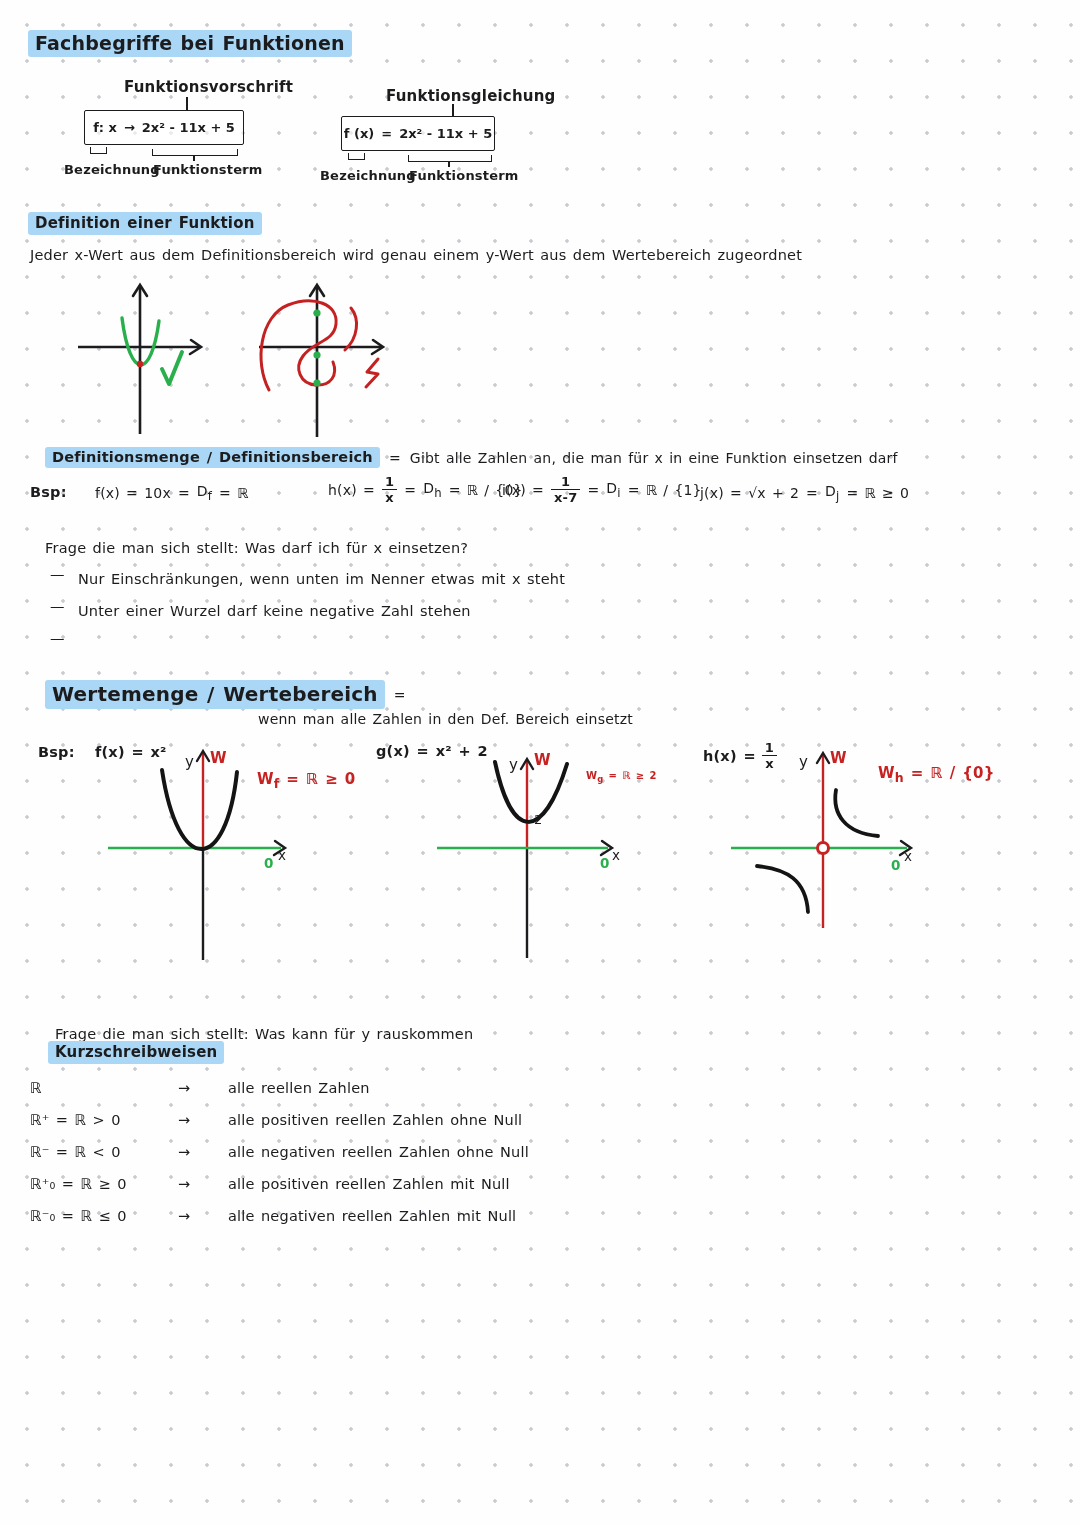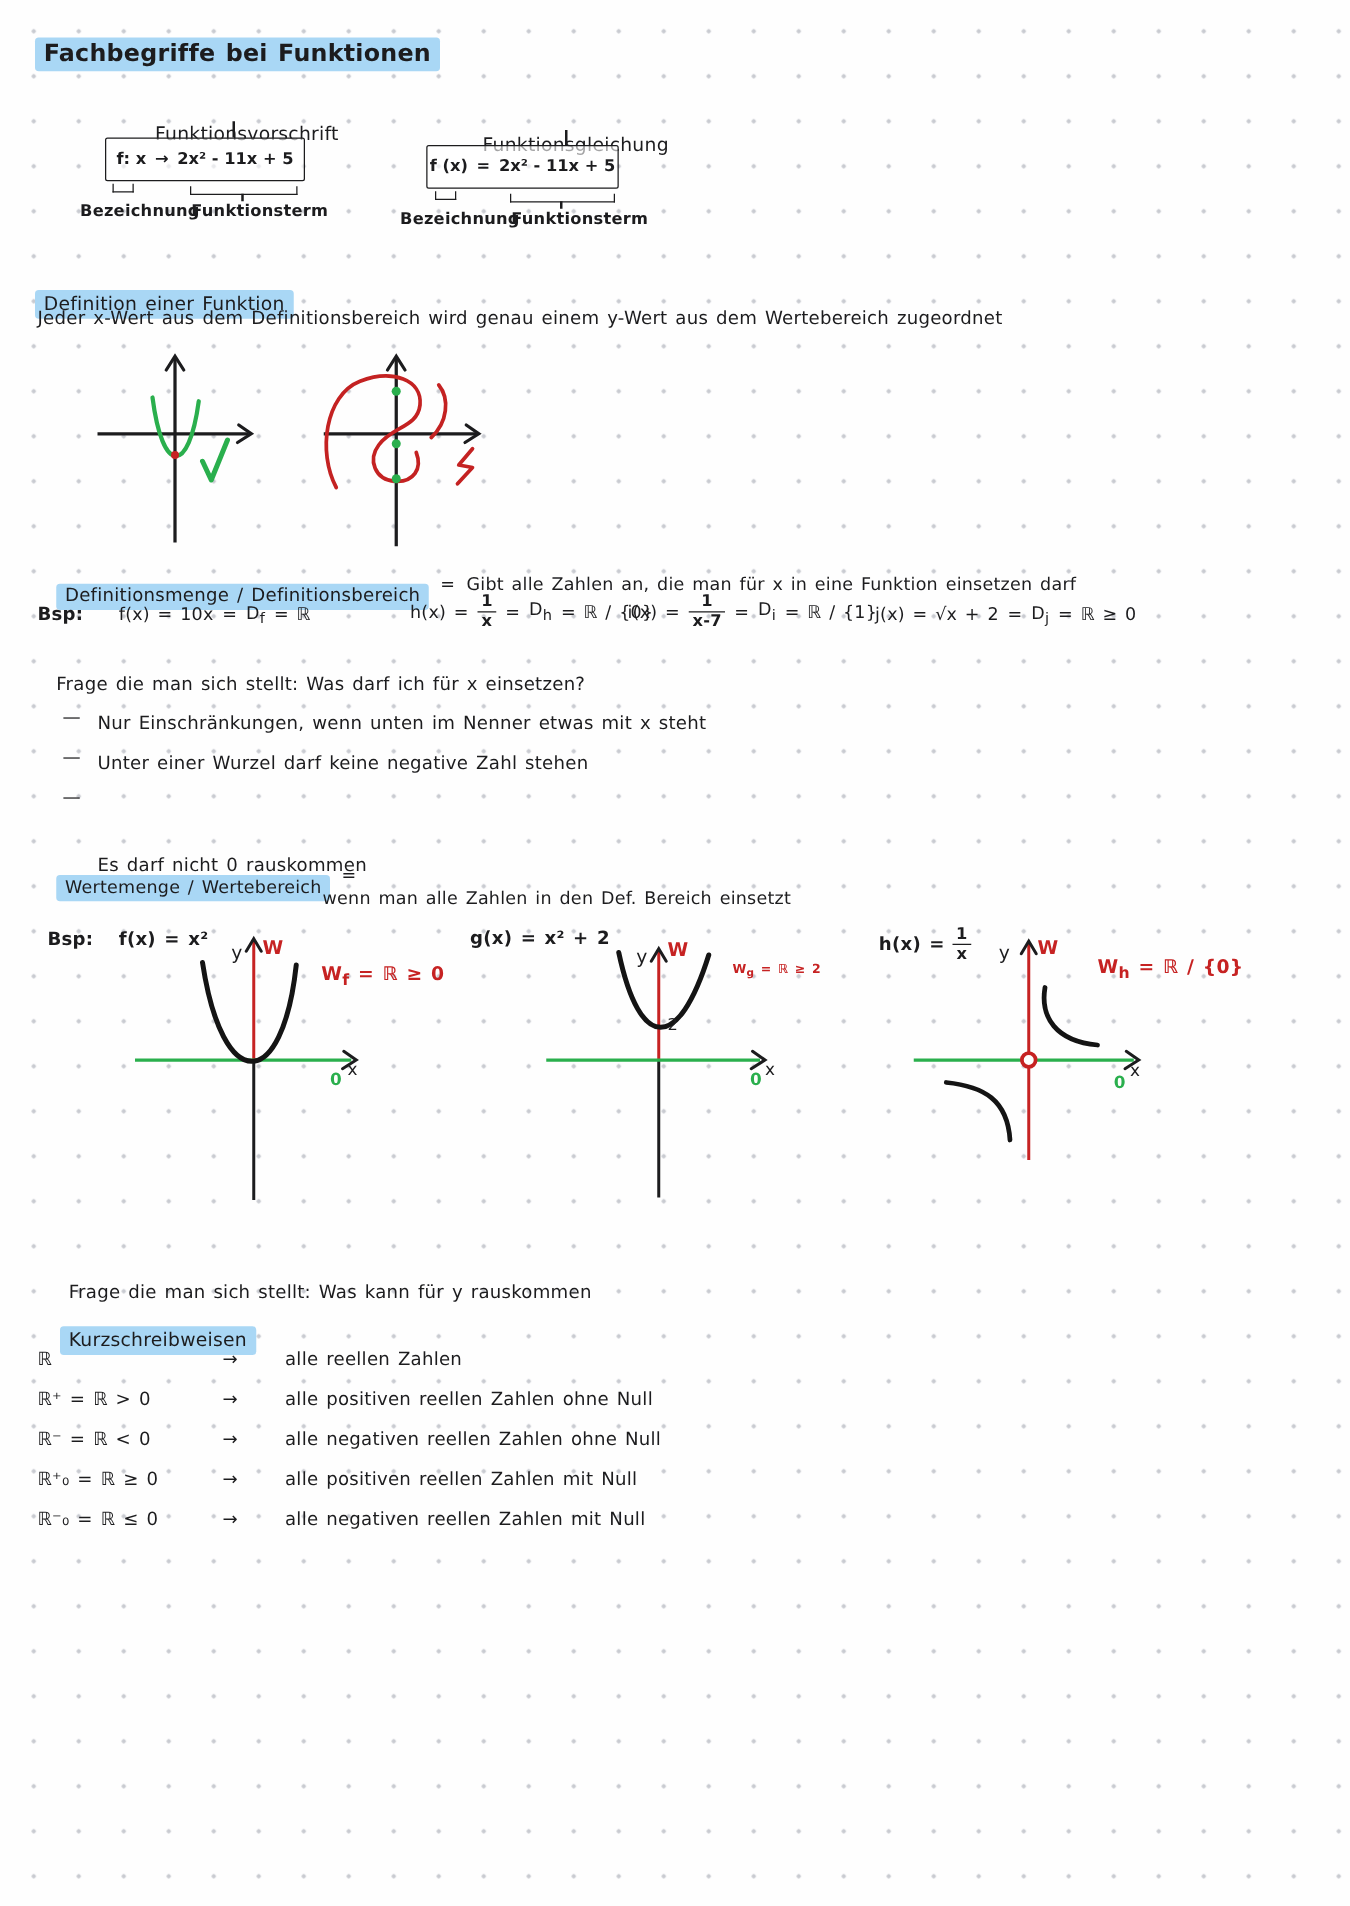--- a/index.html
+++ b/index.html
@@ -11,21 +11,21 @@
     background-size:36px 36px;
     background-position:9px 7px;
     font-family:"DejaVu Sans",sans-serif;
     color:#1c1c1e;
     overflow:hidden;
   }
   .abs{position:absolute;}
   .hw{letter-spacing:.2px;word-spacing:1.5px;white-space:nowrap;}
   .hl{background:#a9d7f5;border-radius:3px;padding:2px 7px 3px;}
   .h1{font-size:19px;font-weight:bold;}
-  .h2{font-size:15px;font-weight:normal;margin-top:20px;}
+  .h2{font-size:15px;font-weight:bold;}
   .body14{font-size:14px;}
   .body145{font-size:14.5px;}
   .red{color:#c62222;}
   .boxed{
     border:1.7px solid #1c1c1e;border-radius:2px;
     display:flex;align-items:center;justify-content:center;
     font-size:13px;font-weight:bold;gap:7px;background:rgba(255,255,255,.6);
   }
   .vline{width:1.6px;background:#1c1c1e;}
   .ubrace{border-left:1.6px solid #1c1c1e;border-right:1.6px solid #1c1c1e;border-bottom:1.6px solid #1c1c1e;height:6px;}
@@ -142,21 +142,21 @@
 
   <div class="abs hw body145" style="left:45px;top:540px;">Frage die man sich stellt: Was darf ich für x einsetzen?</div>
   <div class="abs hw body145" style="left:50px;top:566px;">—</div>
   <div class="abs hw body145" style="left:78px;top:571px;">Nur Einschränkungen, wenn unten im Nenner etwas mit x steht</div>
   <div class="abs hw body145" style="left:50px;top:598px;">—</div>
   <div class="abs hw body145" style="left:78px;top:603px;">Unter einer Wurzel darf keine negative Zahl stehen</div>
   <div class="abs hw body145" style="left:50px;top:630px;">—</div>
   <div class="abs hw body145" style="left:78px;top:653px;margin-top:32px;">Es darf nicht 0 rauskommen</div>
 
   <div class="abs hw body14" style="left:45px;top:680px;display:flex;align-items:center;gap:9px;">
-    <span class="hl h2" style="font-size:14px;">Wertemenge / Wertebereich</span>
+    <span class="hl h2" style="font-size:20px;">Wertemenge / Wertebereich</span>
     <span>=</span>
   </div>
   <div class="abs hw body14" style="left:258px;top:711px;">wenn man alle Zahlen in den Def. Bereich einsetzt</div>
 
   <div class="abs hw body145" style="left:38px;top:744px;font-weight:bold;">Bsp:</div>
   <div class="abs hw body145" style="left:95px;top:744px;font-weight:bold;">f(x) = x²</div>
   <div class="abs hw body145" style="left:376px;top:743px;font-weight:bold;">g(x) = x² + 2</div>
   <div class="abs hw" style="left:703px;top:741px;display:flex;align-items:center;gap:6px;font-size:14.5px;font-weight:bold;">
     <span>h(x) =</span>
     <span class="frac">

